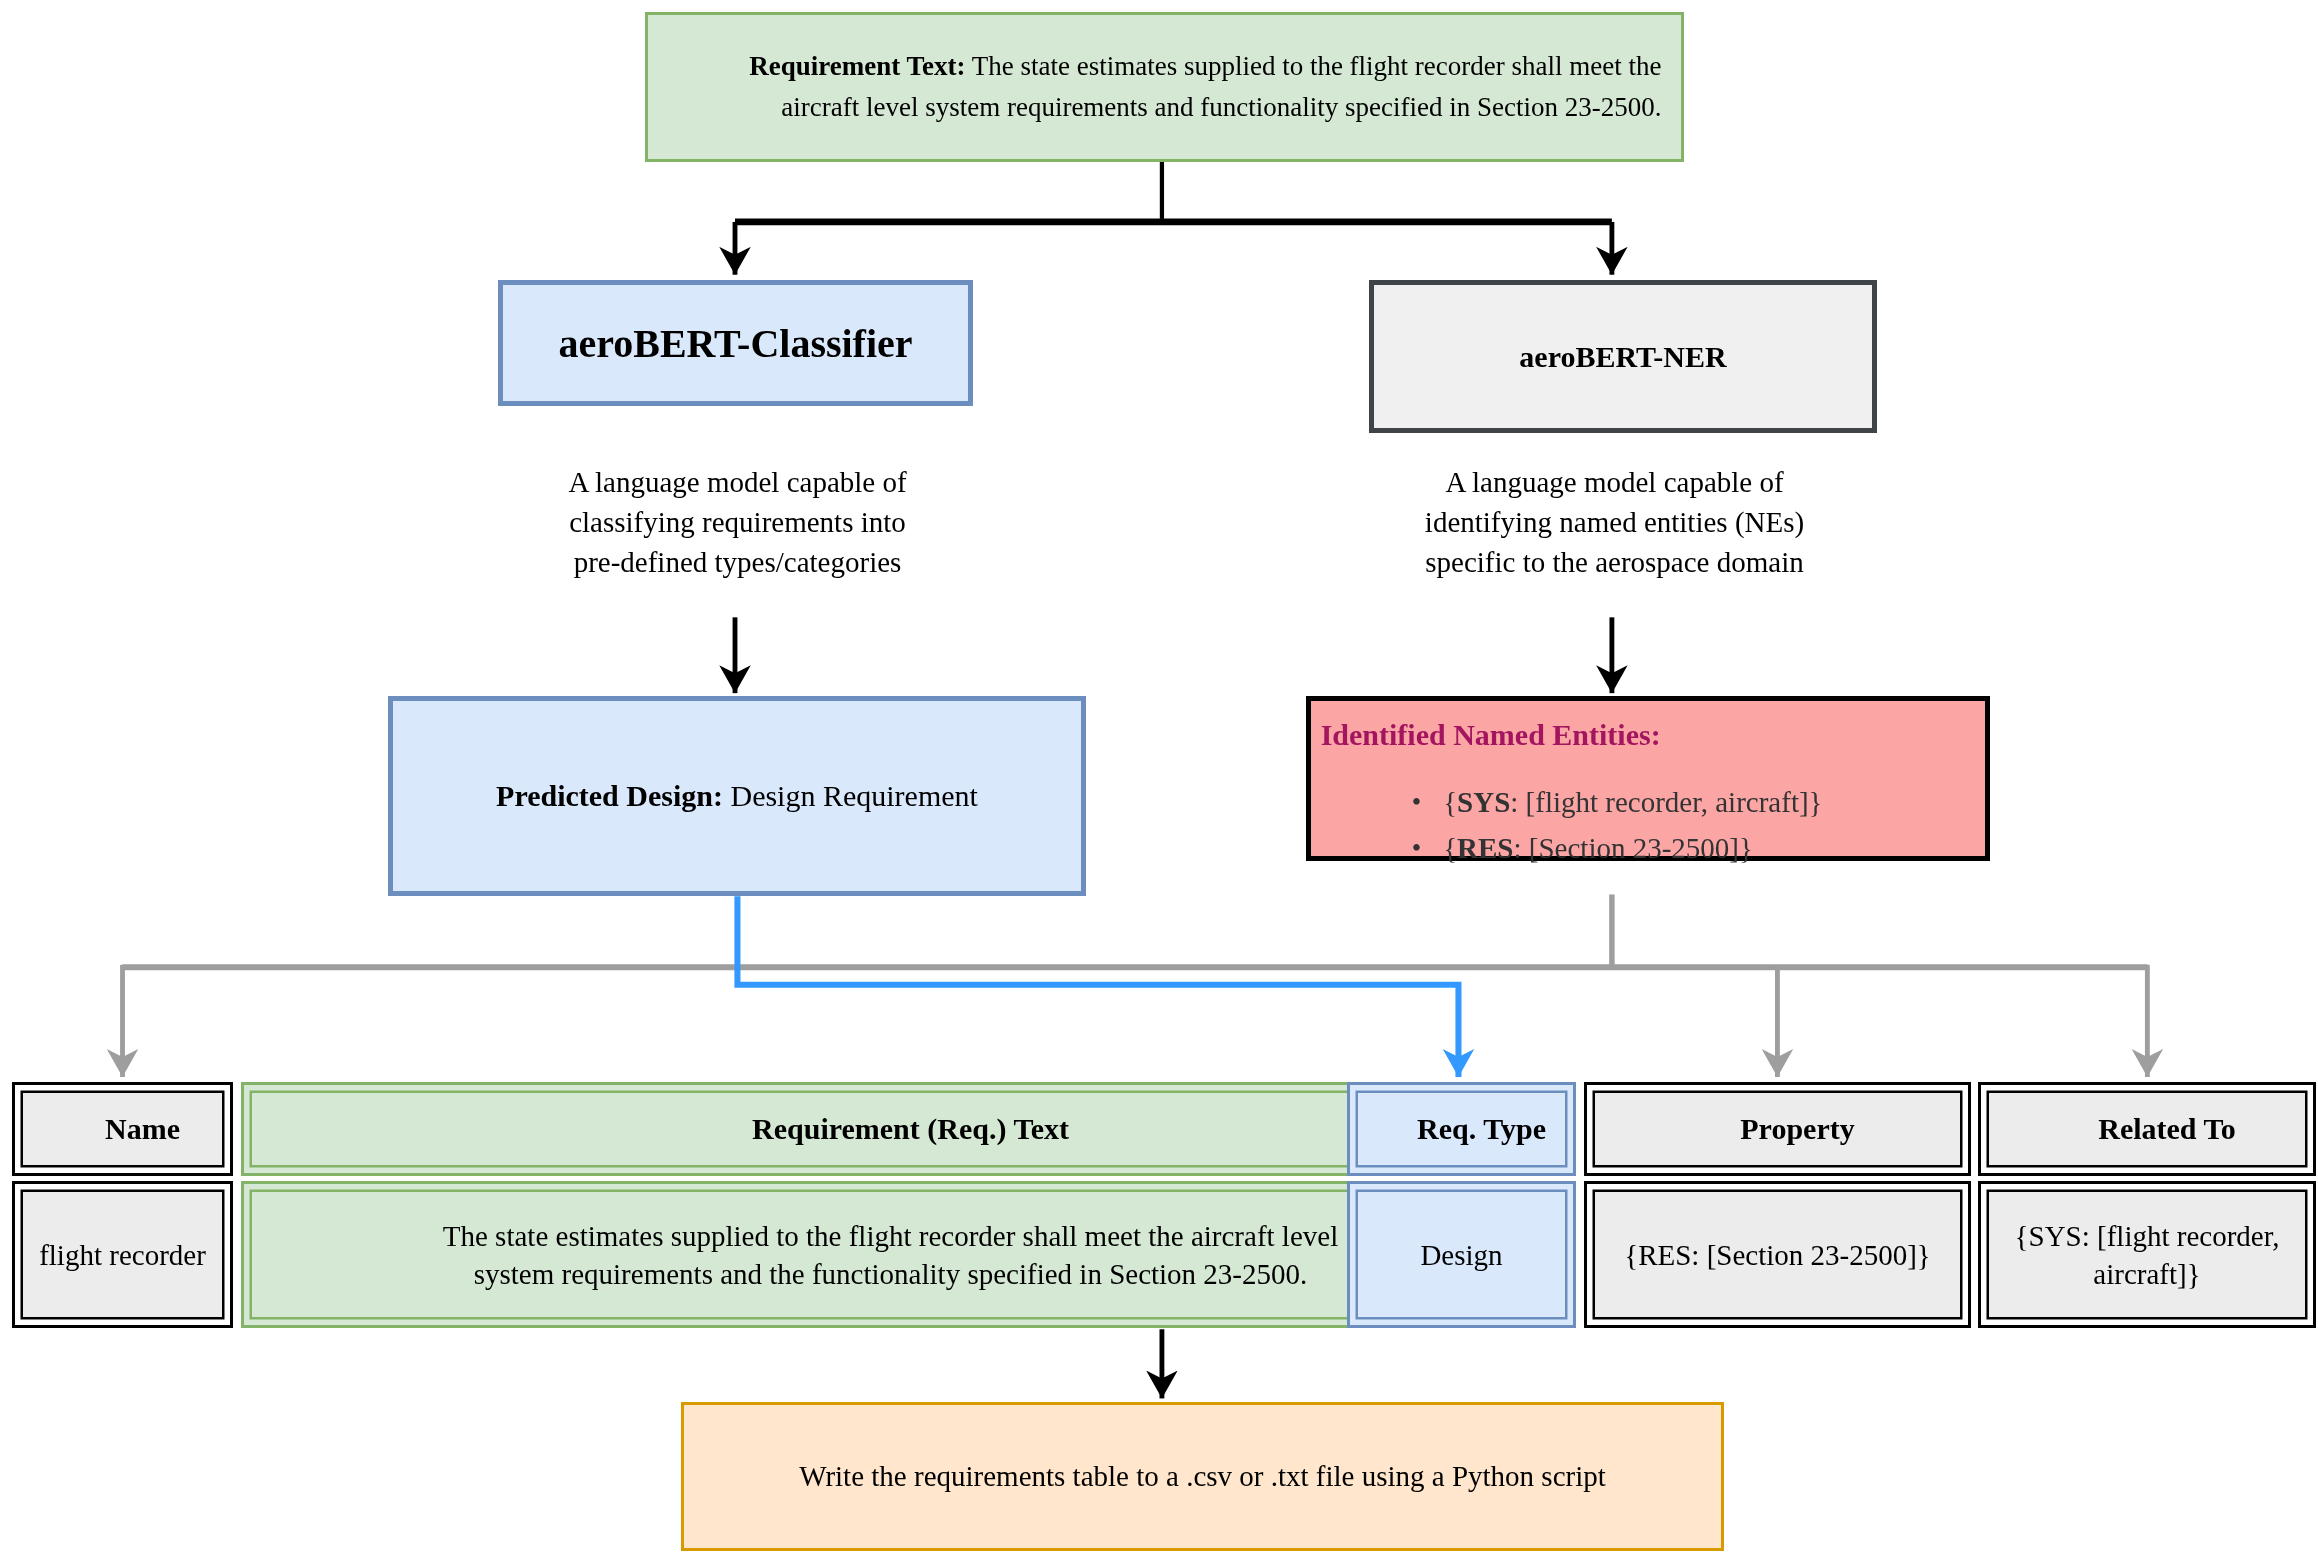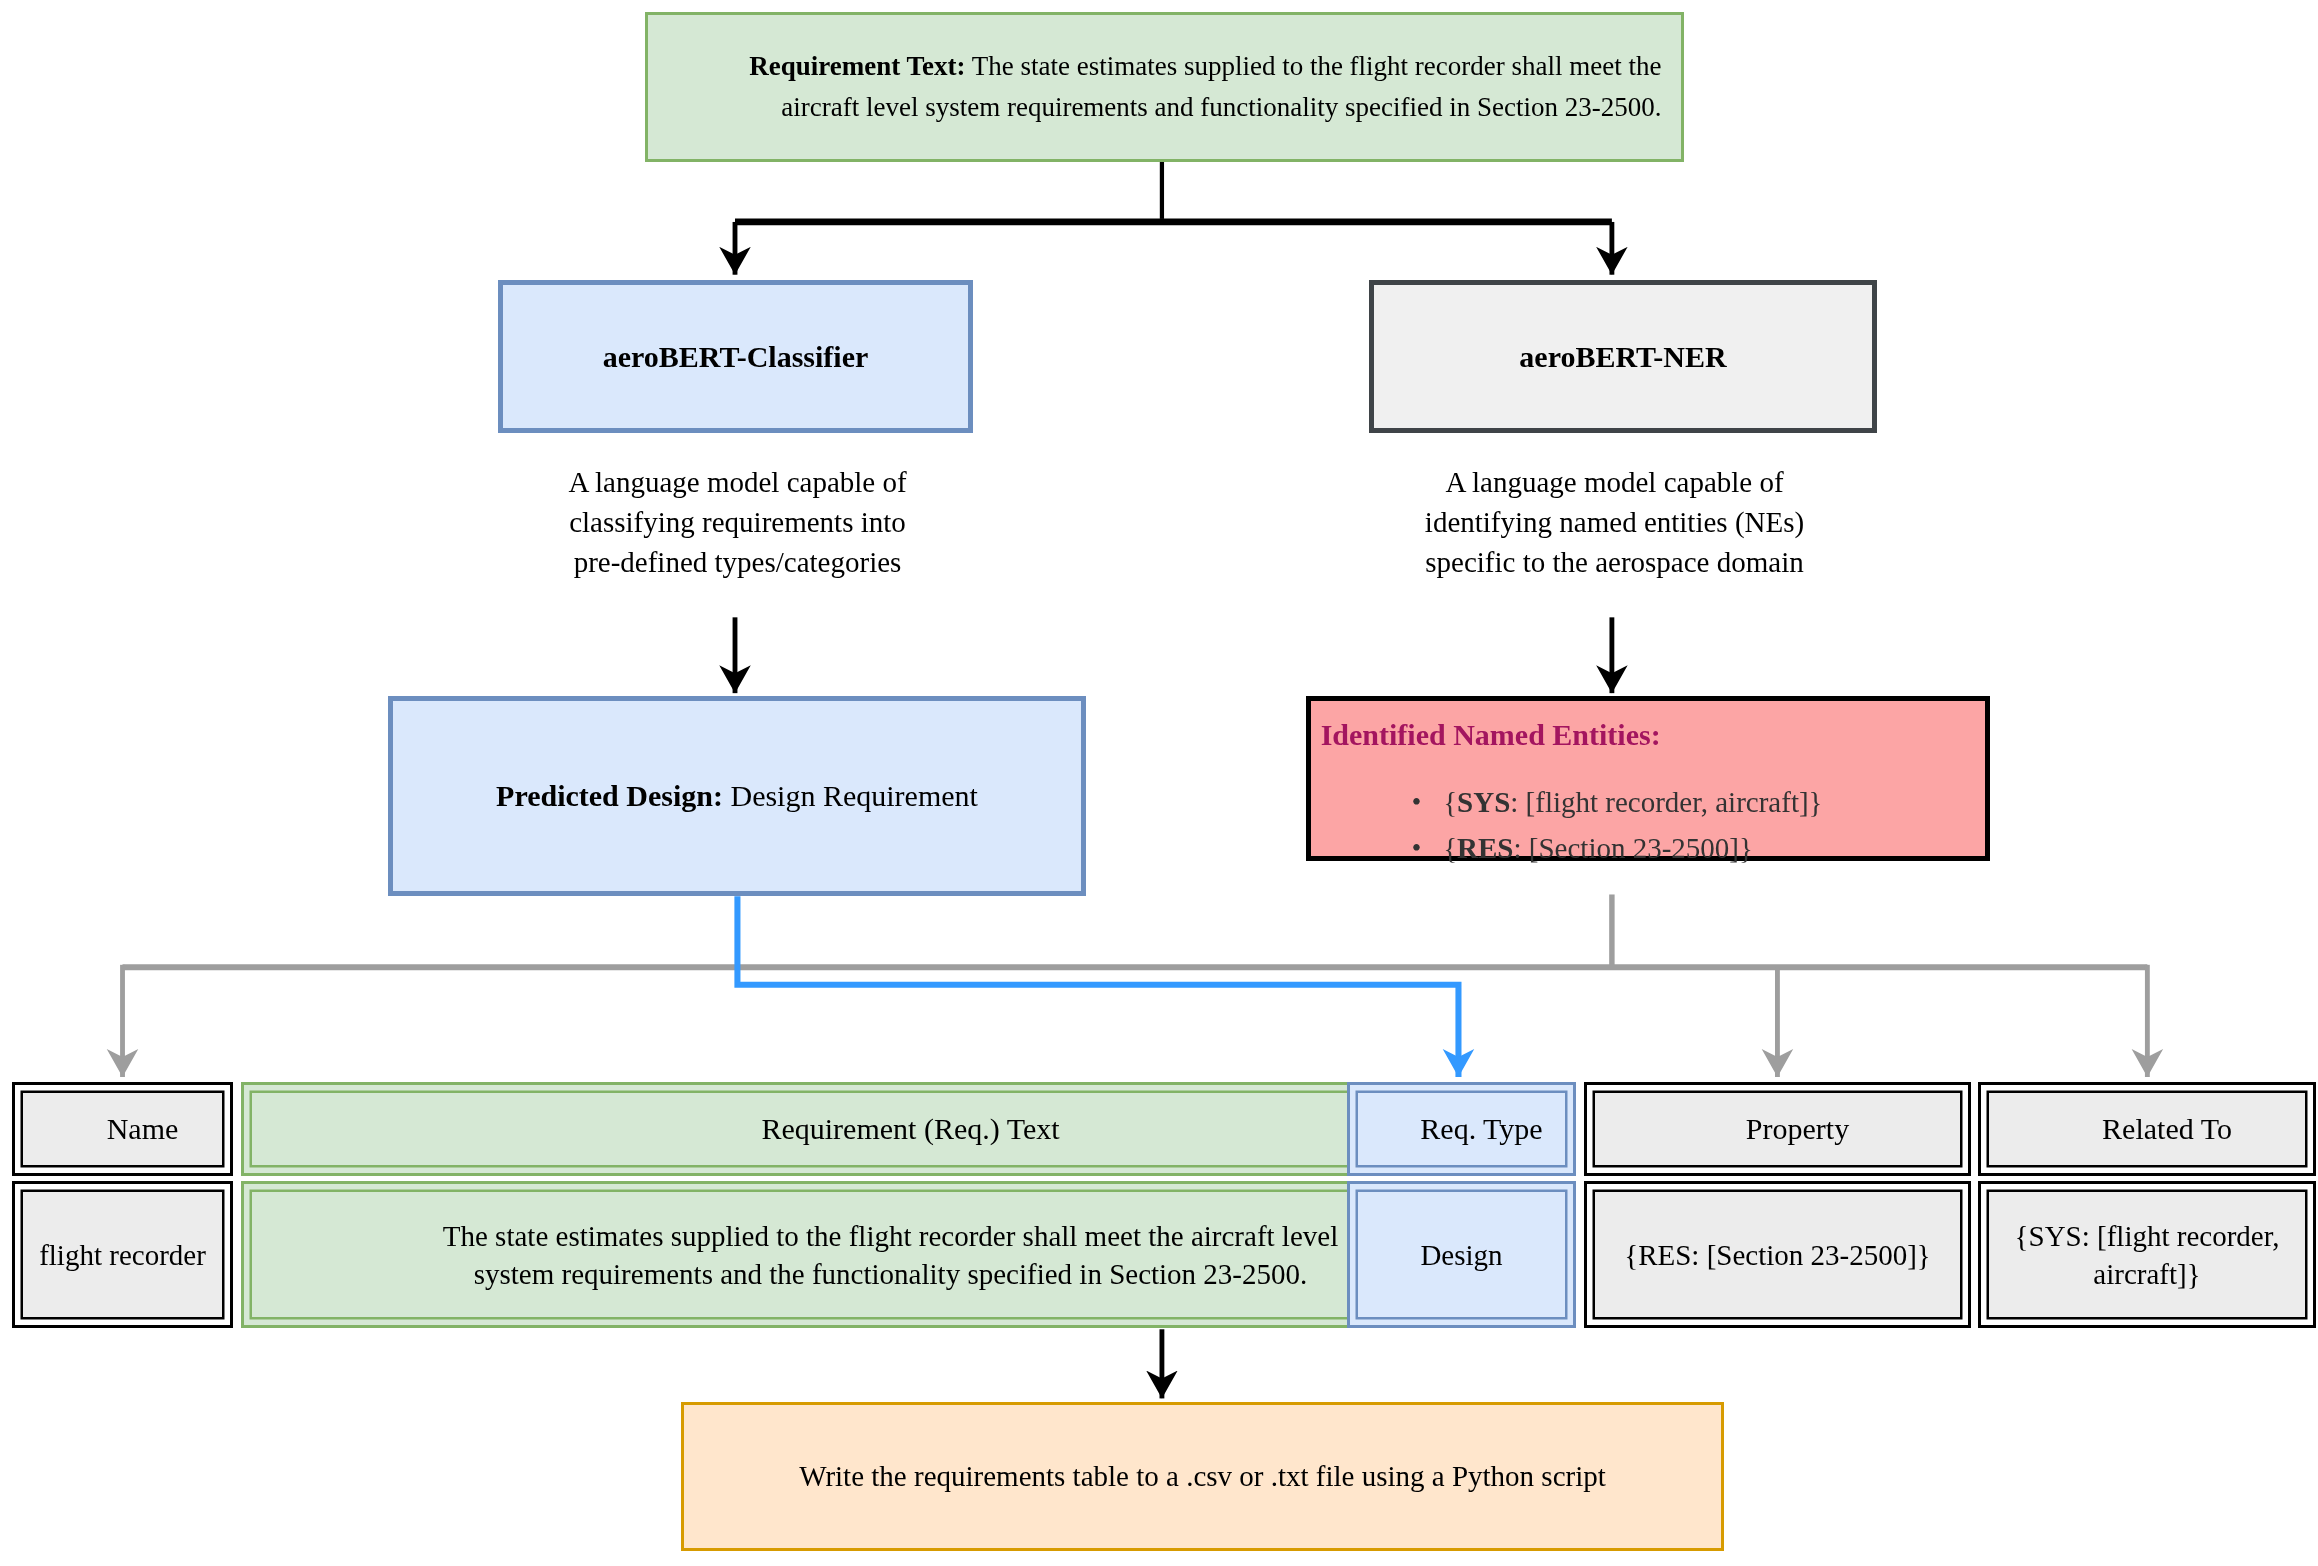--- a/index.html
+++ b/index.html
@@ -26,23 +26,23 @@
 
   .box{position:absolute; box-sizing:border-box; display:flex; align-items:center;
        justify-content:center; text-align:right;}
   .b{font-weight:bold;}
 
   #top-box{left:645px; top:12px; width:1039px; height:150px;
     background:var(--green-fill); border:3.6px solid var(--green-border);
     font-size:27px; line-height:41px;}
   #top-box .inner{max-width:994px; padding:0 12px;}
 
-  #classifier-box{left:498px; top:280px; width:475px; height:153px;
+  #classifier-box{left:498px; top:280px; width:475px; height:126px;
     background:var(--blue-fill); border:5.5px solid var(--blue-border);
-    font-size:30px; font-weight:bold;}
+    font-size:40px; font-weight:bold;}
   #ner-box{left:1369px; top:280px; width:508px; height:153px;
     background:var(--box-gray-fill); border:5.5px solid var(--dark-border);
     font-size:30px; font-weight:bold;}
 
   .desc{position:absolute; font-size:29px; line-height:40px; text-align:center;}
   #classifier-desc{left:492px; top:462px; width:491px;}
   #ner-desc{left:1363px; top:462px; width:503px;}
 
   #predicted-box{left:388px; top:696px; width:698px; height:200px;
     background:var(--blue-fill); border:5.5px solid var(--blue-border); font-size:30px;}
@@ -56,21 +56,21 @@
   .bullet-line .dot{font-size:27px;}
 
   .cell{position:absolute; box-sizing:border-box; display:flex; align-items:center;
         justify-content:center; text-align:center;}
   .cell-gray{border:3px solid var(--black); background:var(--gray-fill);
     box-shadow: inset 0 0 0 5.5px #ffffff, inset 0 0 0 8px var(--black);}
   .cell-green{border:3px solid var(--green-border); background:var(--green-fill);
     box-shadow: inset 0 0 0 5.5px var(--green-fill), inset 0 0 0 8px var(--green-border);}
   .cell-blue{border:3px solid var(--blue-border); background:var(--blue-fill);
     box-shadow: inset 0 0 0 5.5px var(--blue-fill), inset 0 0 0 8px var(--blue-border);}
-  .hcell{font-size:30px; font-weight:normal;padding-left:40px;}
+  .hcell{font-size:30px; font-weight:bold;padding-left:40px;}
   .dcell{font-size:29px; line-height:38px;}
 
   .hrow{top:1082px; height:94px;}
   .drow{top:1181px; height:147px;}
   .col-name{left:12px; width:221px;}
   .col-reqtext{left:241px; width:1299px;}
   .col-reqtype{left:1347px; width:229px;}
   .col-property{left:1584px; width:387px;}
   .col-related{left:1978px; width:338px;}
 

